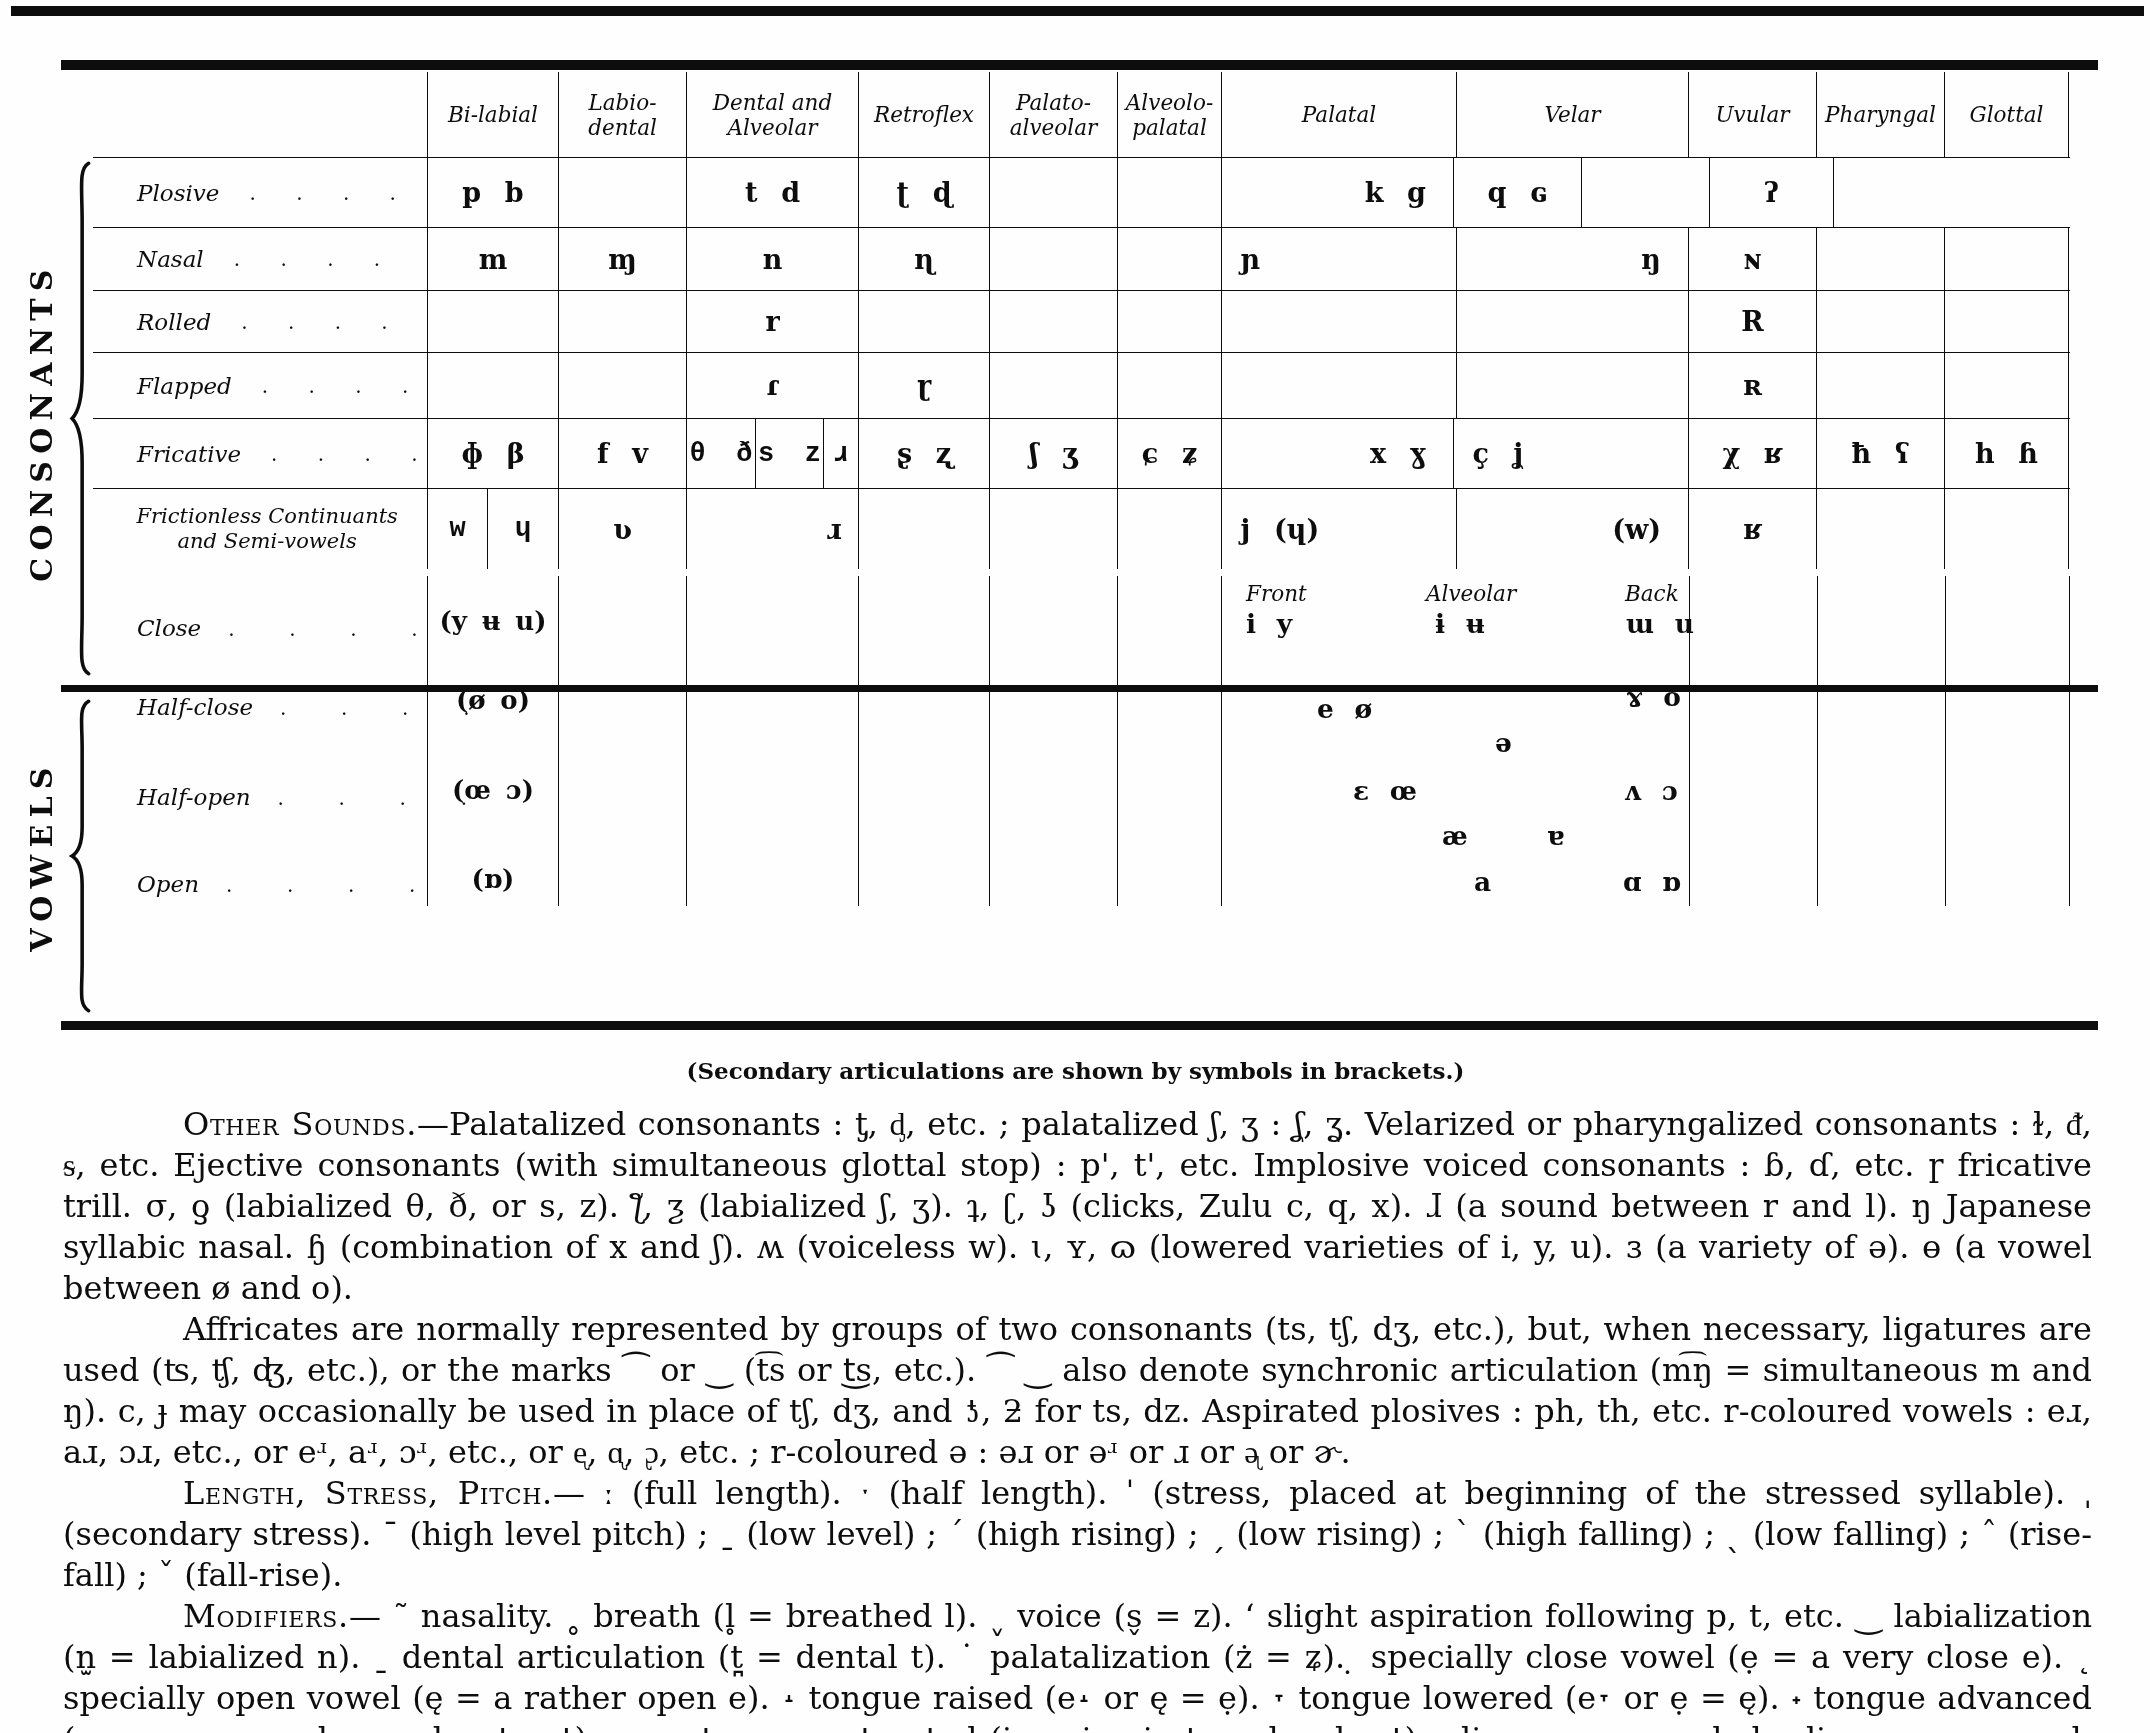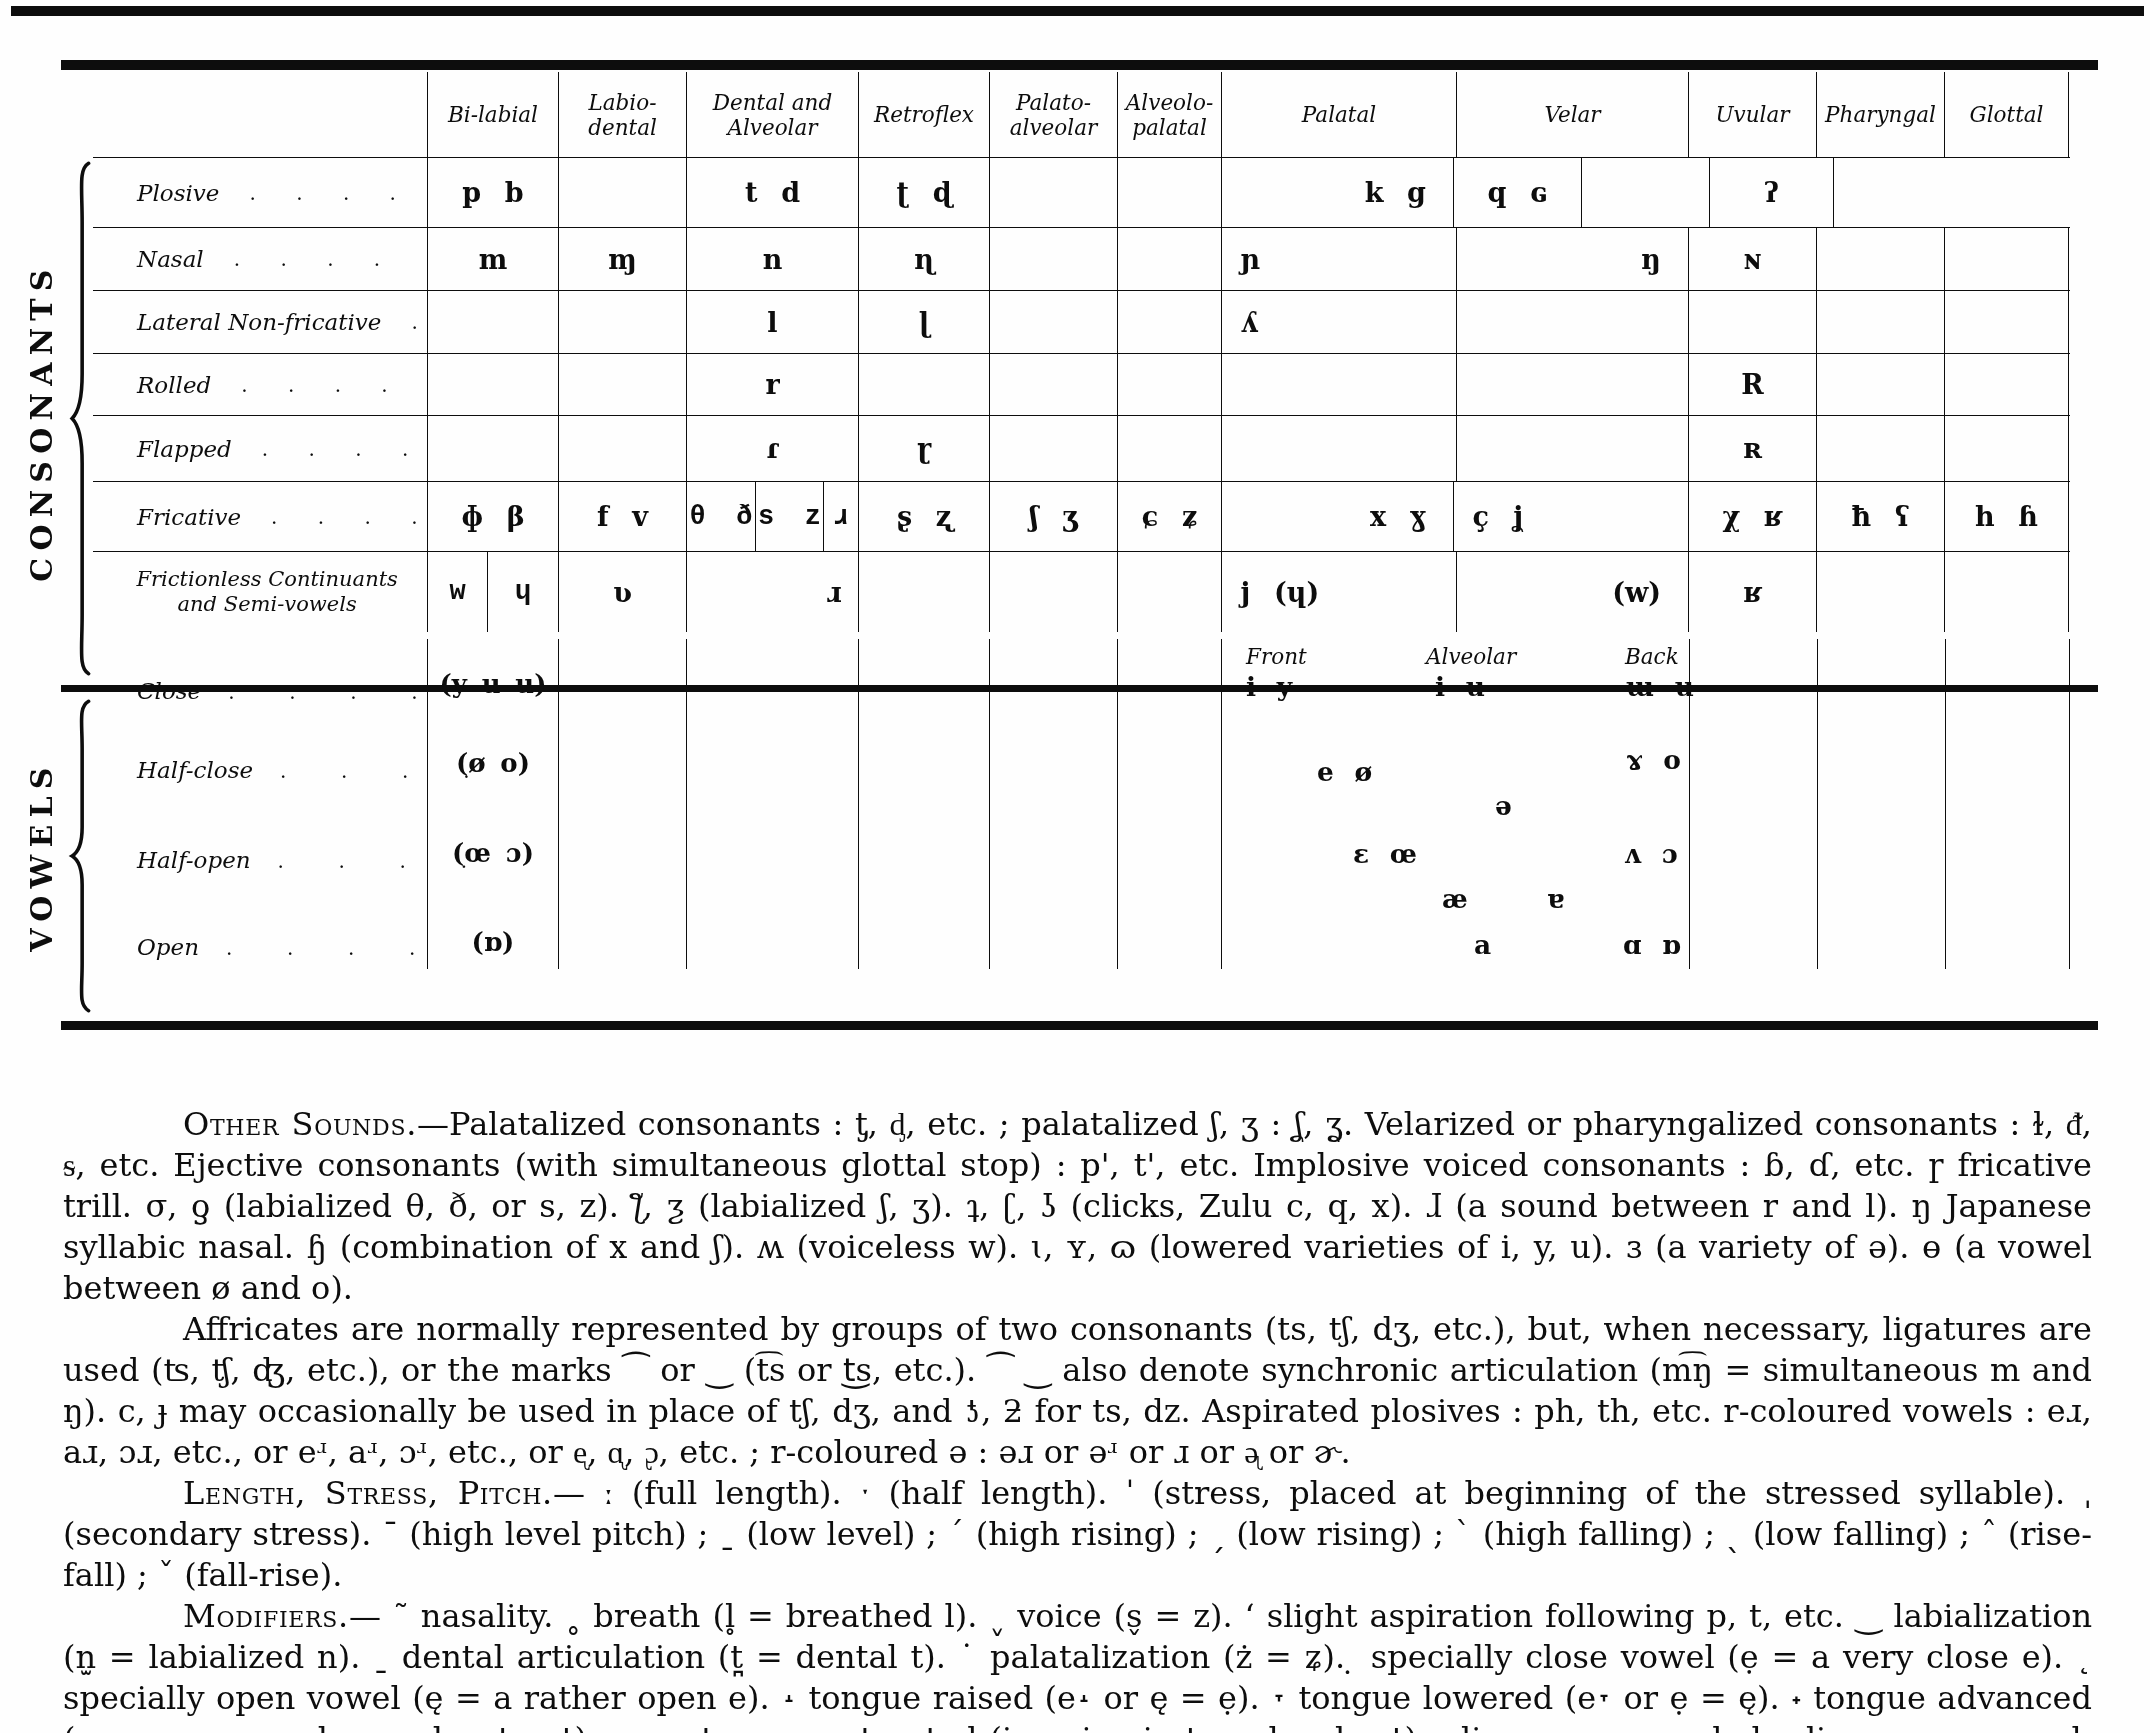--- a/index.html
+++ b/index.html
@@ -118,37 +118,20 @@
       <div class="c w5"></div>
       <div class="c w6"></div>
       <div class="c w7 left">ɲ</div>
       <div class="c w8 right">ŋ</div>
       <div class="c w9">ɴ</div>
       <div class="c w10"></div>
       <div class="c w11"></div>
     </div>
 
 
-    <div class="row h3">
-      <div class="c wl label-cell">
-        <span>Lateral Non-fricative</span>
-        <span class="dots">.</span>
-      </div>
-      <div class="c w1"></div>
-      <div class="c w2"></div>
-      <div class="c w3">l</div>
-      <div class="c w4">ɭ</div>
-      <div class="c w5"></div>
-      <div class="c w6"></div>
-      <div class="c w7 left">ʎ</div>
-      <div class="c w8"></div>
-      <div class="c w9"></div>
-      <div class="c w10"></div>
-      <div class="c w11"></div>
-    </div>
 
     <div class="row h4">
       <div class="c wl label-cell">
         <span>Rolled</span>
         <span class="dots">. . . .</span>
       </div>
       <div class="c w1"></div>
       <div class="c w2"></div>
       <div class="c w3">r</div>
       <div class="c w4"></div>
@@ -272,20 +255,21 @@
         <span class="vp" style="left:325px;top:244px;">ɐ</span>
         <span class="vp" style="left:252px;top:290px;">a</span>
         <span class="vp" style="left:401px;top:290px;">ɑ ɒ</span>
       </div>
       <div class="c w9"></div>
       <div class="c w10"></div>
       <div class="c w11"></div>
     </div>
   </div>
 
+  <div id="caption">(Secondary articulations are shown by symbols in brackets.)</div>
 
   <div id="notes">
     <p class="para"><span class="head">Other Sounds.</span><span>—Palatalized consonants : ƫ, ᶁ, etc. ; palatalized ʃ, ʒ : ʆ, ʓ.  Velarized or pharyngalized consonants : ɫ, ᵭ, ᵴ, etc.  Ejective consonants (with simultaneous glottal stop) : p', t', etc.  Implosive voiced consonants : ɓ, ɗ, etc.  ɼ fricative trill.  σ, ƍ (labialized θ, ð, or s, z).  ƪ, ƺ (labialized ʃ, ʒ).  ʇ, ʗ, ʖ (clicks, Zulu c, q, x).  ɺ (a sound between r and l).  ŋ Japanese syllabic nasal.  ɧ (combination of x and ʃ).  ʍ (voiceless w).  ɩ, ʏ, ɷ (lowered varieties of i, y, u).  ɜ (a variety of ə).  ɵ (a vowel between ø and o).</span></p>
     <p class="para"><span>Affricates are normally represented by groups of two consonants (ts, tʃ, dʒ, etc.), but, when necessary, ligatures are used (ʦ, ʧ, ʤ, etc.), or the marks ⁀ or ‿ (t͡s or t͜s, etc.).  ⁀ ‿ also denote synchronic articulation (m͡ŋ = simultaneous m and ŋ).  c, ɟ may occasionally be used in place of tʃ, dʒ, and ƾ, ƻ for ts, dz.  Aspirated plosives : ph, th, etc.  r-coloured vowels : eɹ, aɹ, ɔɹ, etc., or eʴ, aʴ, ɔʴ, etc., or ᶒ, ᶐ, ᶗ, etc. ; r-coloured ə : əɹ or əʴ or ɹ or ᶕ or ɚ.</span></p>
     <p class="para"><span class="head">Length, Stress, Pitch.</span><span>— ː (full length).  ˑ (half length).  ˈ (stress, placed at beginning of the stressed syllable).  ˌ (secondary stress).  ˉ (high level pitch) ;  ˍ (low level) ;  ˊ (high rising) ;  ˏ (low rising) ;  ˋ (high falling) ;  ˎ (low falling) ;  ˆ (rise-fall) ;  ˇ (fall-rise).</span></p>
     <p class="para"><span class="head">Modifiers.</span><span>— ˜ nasality.  ˳ breath (l̥ = breathed l).  ˬ voice (s̬ = z).  ʻ slight aspiration following p, t, etc.  ‿ labialization (n̫ = labialized n).  ˍ dental articulation (t̪ = dental t).  ˙ palatalization (ż = ʑ).  ̣ specially close vowel (ẹ = a very close e).  ˛ specially open vowel (ę = a rather open e).  ˔ tongue raised (e˔ or ę = ẹ).  ˕ tongue lowered (e˕ or ẹ = ę).  ˖ tongue advanced (u˖ or u̟ = an advanced u, t̟ = t̪).  - or ˗ tongue retracted (i- or i̠ = i˖, t̠ = alveolar t).  ˒ lips more rounded.  ˓ lips more spread.  Central vowels : ï (= ɨ), ü (= ʉ), ë (= ə˖), ö (= ɵ), ɛ̈, ɔ̈.  ˌ (e.g. ṇ) syllabic consonant.  ˘ consonantal vowel.  ʃˢ variety of ʃ resembling s, etc</span></p>
   </div>
 
 </div>
 

